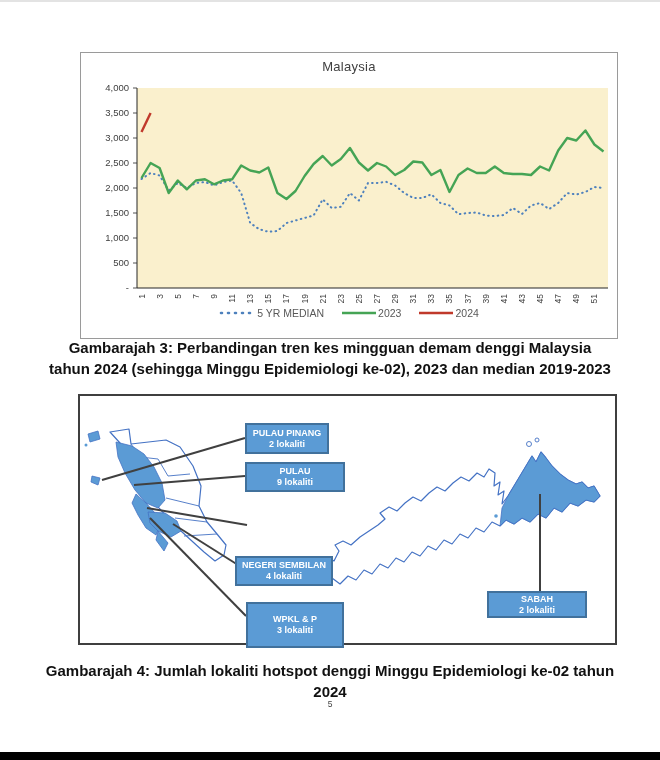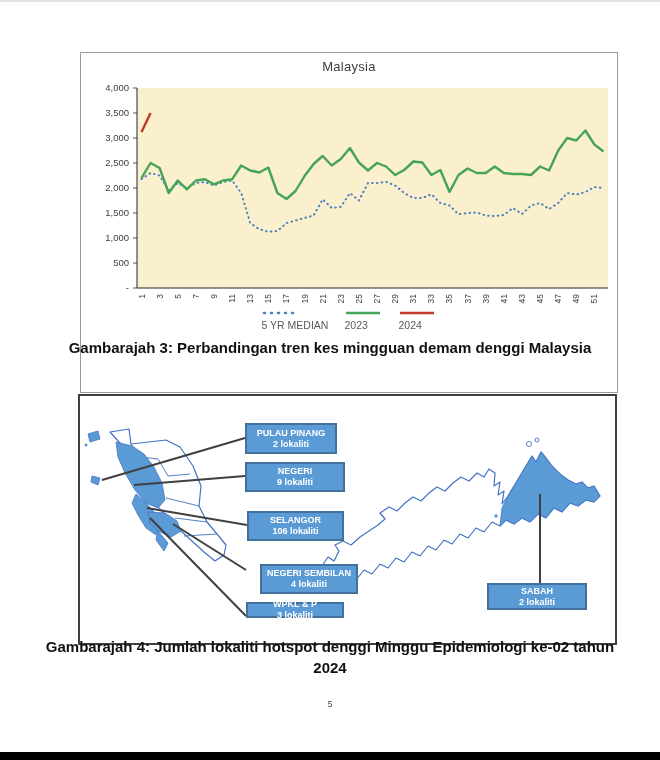--- a/index.html
+++ b/index.html
@@ -2,50 +2,50 @@
 <html><head>
 <meta charset="utf-8">
 <style>
   html,body{margin:0;padding:0;background:#fff;width:660px;height:760px;overflow:hidden;
     font-family:"Liberation Sans",sans-serif;}
   #page{position:relative;width:660px;height:760px;background:#ffffff;}
   .topline{position:absolute;top:0;left:0;width:660px;height:2px;background:#e3e3e3;}
   .bottombar{position:absolute;left:0;top:752px;width:660px;height:8px;background:#000;}
 
   
-  .chart-fig{position:absolute;left:80px;top:52px;width:538px;height:341px;
+  .chart-fig{position:absolute;left:80px;top:52px;width:538px;height:287px;
     border:1px solid #9a9a9a;background:#fff;box-sizing:border-box;}
   .chart-title{position:absolute;top:6px;left:0;width:100%;text-align:center;
     font-size:13px;color:#404040;letter-spacing:.3px;}
   .chart-svg{position:absolute;left:0;top:0;}
   .chart-legend{position:absolute;left:0;top:254px;width:100%;display:flex;
     justify-content:center;align-items:center;gap:16px;font-size:10.5px;color:#595959;}
-  .legend-item{display:flex;align-items:flex-start;flex-direction:column;}
+  .legend-item{display:flex;align-items:flex-start;}
 
   
   .caption{position:absolute;left:40px;width:580px;text-align:center;font-size:15px;
     font-weight:700;color:#111;line-height:21px;}
   .cap3{top:337px;}
-  .cap4{top:636px;}
+  .cap4{top:660px;}
   .pagenum{position:absolute;top:699px;left:0;width:660px;text-align:center;
     font-size:8.5px;color:#444;}
 
   
   .map-fig{position:absolute;left:78px;top:394px;width:539px;height:251px;
     border:2px solid #3f3f3f;background:#fff;box-sizing:border-box;}
   .map-svg{position:absolute;left:0;top:0;}
   .map-box{position:absolute;background:#5B9BD5;border:2px solid #41719C;box-sizing:border-box;
     color:#fff;font-weight:700;font-size:9px;line-height:11px;text-align:center;
     display:flex;flex-direction:column;justify-content:center;}
-  .mb-pp{left:165px;top:27px;width:92px;height:31px;}
+  .mb-pp{left:165px;top:27px;width:84px;height:31px;}
   .mb-pk{left:165px;top:66px;width:100px;height:30px;}
   .mb-sl{left:167px;top:115px;width:97px;height:30px;}
-  .mb-ns{left:180px;top:160px;width:98px;height:30px;margin-top:8px;}
-  .mb-wp{left:166px;top:206px;width:98px;height:16px;}
-  .mb-sb{left:407px;top:187px;width:100px;height:27px;text-align:center;}
+  .mb-ns{left:155px;top:160px;width:98px;height:30px;}
+  .mb-wp{left:166px;top:206px;width:98px;height:46px;}
+  .mb-sb{left:407px;top:195px;width:100px;height:27px;text-align:center;}
 </style>
 </head>
 <body>
 
 <div id="page">
   <div class="topline"></div>
 
   <div class="chart-fig">
     <div class="chart-title">Malaysia</div>
     <svg id="chart-svg" class="chart-svg" width="538" height="279" viewBox="0 0 538 279">
@@ -117,20 +117,21 @@
           <svg width="38" height="12">
             <line x1="2" y1="6" x2="36" y2="6" stroke="#C0392B" stroke-width="2.6"></line>
           </svg>
           <span>2024</span>
         </span>
       </div>
   </div>
 
   <div class="caption cap3">
     <div>Gambarajah 3: Perbandingan tren kes mingguan demam denggi Malaysia</div>
+    <div>tahun 2024 (sehingga Minggu Epidemiologi ke-02), 2023 dan median 2019-2023</div>
   </div>
 
   <div class="map-fig">
     <svg class="map-svg" width="535" height="247" viewBox="0 0 535 247">
 
       <path d="M30,36 L49,33 L51,48 L86,44 L100,51 L113,70 L121,90 L119,110 L127,126 L137,138 L146,149 L144,159 L135,165 L124,156 L113,146 L101,135 L90,124 L79,112 L68,98 L58,85 L51,72 L46,59 L40,47 Z" fill="#ffffff" stroke="#4472C4" stroke-width="1.2" stroke-linejoin="round"></path>
       <g stroke="#4472C4" stroke-width="0.9" fill="none">
         <path d="M51,48 L60,61 L78,63"></path>
         <path d="M78,63 L88,80 L110,78"></path>
         <path d="M86,102 L119,110"></path>
@@ -159,26 +160,22 @@
         <path d="M70,122 L166,220"></path>
         <path d="M460,98 L460,195"></path>
       </g>
     </svg>
 
     <div class="map-box mb-pp">
       <div>PULAU PINANG</div>
       <div>2 lokaliti</div>
     </div>
     <div class="map-box mb-pk">
-      <div>NEGERI</div>
+      <div>PULAU</div>
       <div>9 lokaliti</div>
-    </div>
-    <div class="map-box mb-sl">
-      <div>SELANGOR</div>
-      <div>106 lokaliti</div>
     </div>
     <div class="map-box mb-ns">
       <div>NEGERI SEMBILAN</div>
       <div>4 lokaliti</div>
     </div>
     <div class="map-box mb-wp">
       <div>WPKL &amp; P</div>
       <div>3 lokaliti</div>
     </div>
     <div class="map-box mb-sb">

